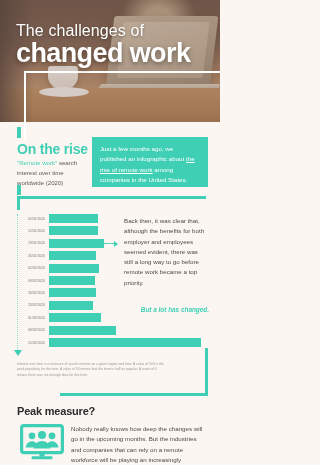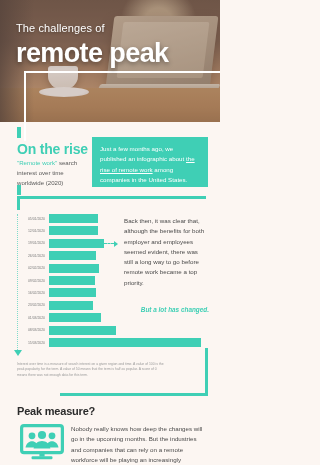--- a/index.html
+++ b/index.html
@@ -54,21 +54,21 @@
     background: linear-gradient(180deg, #c39769 0%, #b88a5e 60%, #a87d54 100%);
   }
   .hero-tint { position: absolute; inset: 0; background: rgba(120,85,70,.30); }
   .hero-left-fade {
     position: absolute; left: 0; top: 0; width: 34px; height: 122px;
     background: linear-gradient(90deg, rgba(86,68,60,.78), rgba(86,68,60,0));
   }
 
   .hero-title {
     position: absolute; left: 16px; top: 22px; z-index: 6;
-    color: #ffffff; font-size: 11px; font-weight: 400; letter-spacing: .1px;
+    color: #ffffff; font-size: 16px; font-weight: 400; letter-spacing: .1px;
     text-shadow: 0 1px 3px rgba(0,0,0,.35);
   }
   .hero-title-strong {
     position: absolute; left: 16px; top: 38px; z-index: 6;
     color: #ffffff; font-size: 27px; font-weight: 700; letter-spacing: -.6px;
     text-shadow: 0 2px 5px rgba(0,0,0,.40);
   }
   .hero-frame {
     position: absolute; left: 24px; top: 71px; width: 204px; height: 70px; z-index: 5;
     border-left: 2px solid #ffffff; border-top: 2px solid #ffffff;
@@ -173,21 +173,21 @@
     <div class="hero-laptop"></div>
     <div class="hero-screen"></div>
     <div class="hero-base"></div>
     <div class="hero-table"></div>
     <div class="hero-cup"></div>
     <div class="hero-saucer"></div>
     <div class="hero-tint"></div>
     <div class="hero-left-fade"></div>
   </div>
   <div class="hero-title">The challenges of</div>
-  <div class="hero-title-strong">remote peak</div>
+  <div class="hero-title-strong">changed work</div>
   <div class="hero-frame"></div>
 
   <div class="tick-teal" style="left:17px; top:127px; height:11px;"></div>
   <div class="sec-head">On the rise</div>
   <div class="sec-sub">
     <span class="hl">"Remote work"</span><span> search interest over time worldwide (2020)</span>
   </div>
 
   <div class="callout">
     <p>

